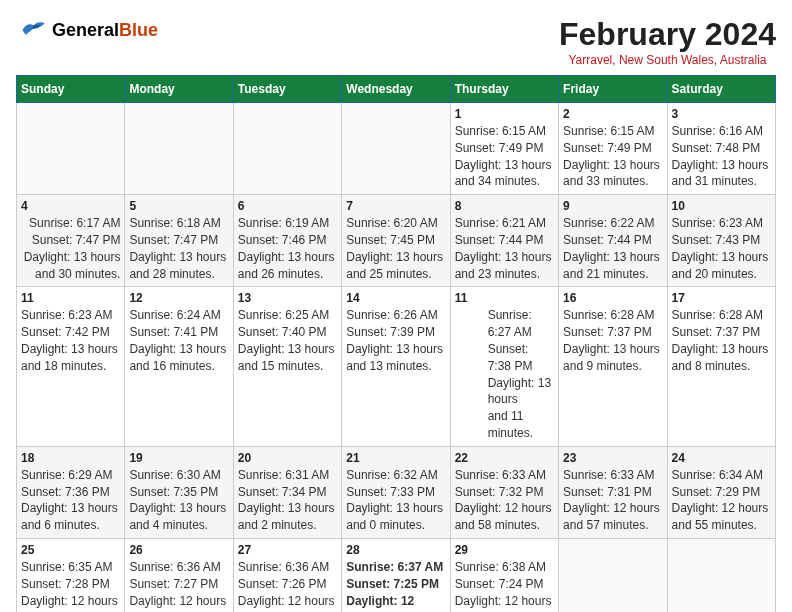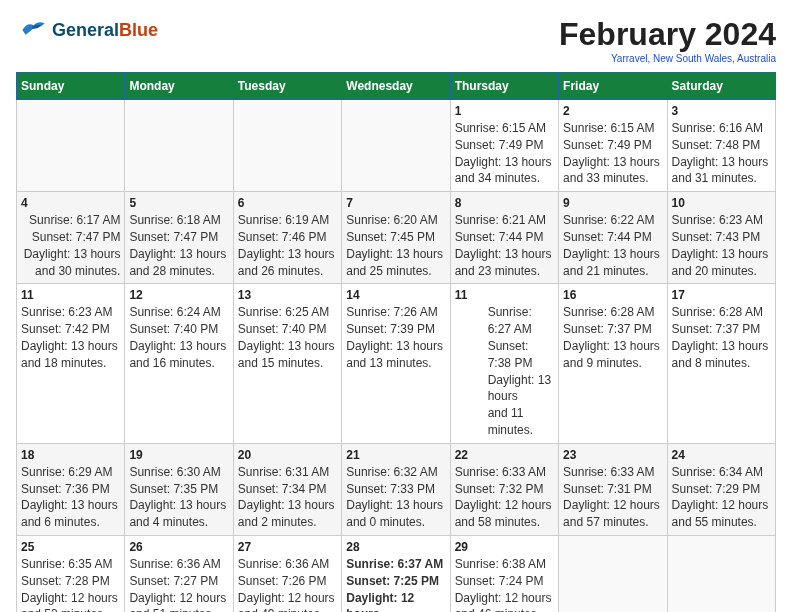--- a/index.html
+++ b/index.html
@@ -19,30 +19,30 @@
     .logo {
       display: flex;
       align-items: center;
       gap: 4px;
     }
     .logo-bird {
       width: 32px;
       height: 28px;
     }
     .title-block {
-      text-align: right;
+      text-align: center;
     }
     .month-year {
       font-size: 32px;
       font-weight: bold;
       color: #222;
     }
     .location {
-      font-size: 10px;
-      color: #1d4ed8;
+      font-size: 12px;
+      color: #b91c1c;
     }
     table {
       width: 100%;
       border-collapse: collapse;
       font-size: 11px;
     }
     thead th {
       background: #15803d;
       color: #fff;
       padding: 6px 4px;
@@ -87,21 +87,21 @@
 <body>
 
 <div class="header">
   <div class="logo">
     <svg class="logo-bird" viewBox="0 0 40 32" xmlns="http://www.w3.org/2000/svg">
       <path d="M8,16 Q14,6 22,10 Q28,4 36,8 Q30,14 24,12 Q18,18 12,22 Z" fill="#2a7cc7"></path>
       <path d="M20,12 Q24,8 32,10 Q26,16 20,14 Z" fill="#1a5a9a"></path>
     </svg>
     <div>
       <div style="font-size:18px;font-weight:bold;color:#333;">
-        <span style="color:#0c4a6e;">General</span><span style="color:#c2410c;">Blue</span>
+        <span style="color:#000000;">General</span><span style="color:#c2410c;">Blue</span>
       </div>
     </div>
   </div>
   <div class="title-block">
     <div class="month-year">February 2024</div>
     <div class="location">Yarravel, New South Wales, Australia</div>
   </div>
 </div>
 
 <table>
@@ -199,34 +199,34 @@
         <td>
           <span class="day-num">11</span>
           <div class="day-info" style="white-space: pre-line;">Sunrise: 6:23 AM
 Sunset: 7:42 PM
 Daylight: 13 hours
 and 18 minutes.</div>
         </td>
         <td>
           <span class="day-num">12</span>
           <div class="day-info" style="white-space: pre-line;">Sunrise: 6:24 AM
-Sunset: 7:40 PM
+Sunset: 7:41 PM
 Daylight: 13 hours
 and 16 minutes.</div>
         </td>
         <td>
           <span class="day-num">13</span>
           <div class="day-info" style="white-space: pre-line;">Sunrise: 6:25 AM
 Sunset: 7:40 PM
 Daylight: 13 hours
 and 15 minutes.</div>
         </td>
         <td>
           <span class="day-num">14</span>
-          <div class="day-info" style="white-space: pre-line;">Sunrise: 7:26 AM
+          <div class="day-info" style="white-space: pre-line;">Sunrise: 6:26 AM
 Sunset: 7:39 PM
 Daylight: 13 hours
 and 13 minutes.</div>
         </td>
         <td>
           <span class="day-num">11</span>
           <div class="day-info" style="white-space: pre-line; margin-left: 33px;">Sunrise: 6:27 AM
 Sunset: 7:38 PM
 Daylight: 13 hours
 and 11 minutes.</div>

